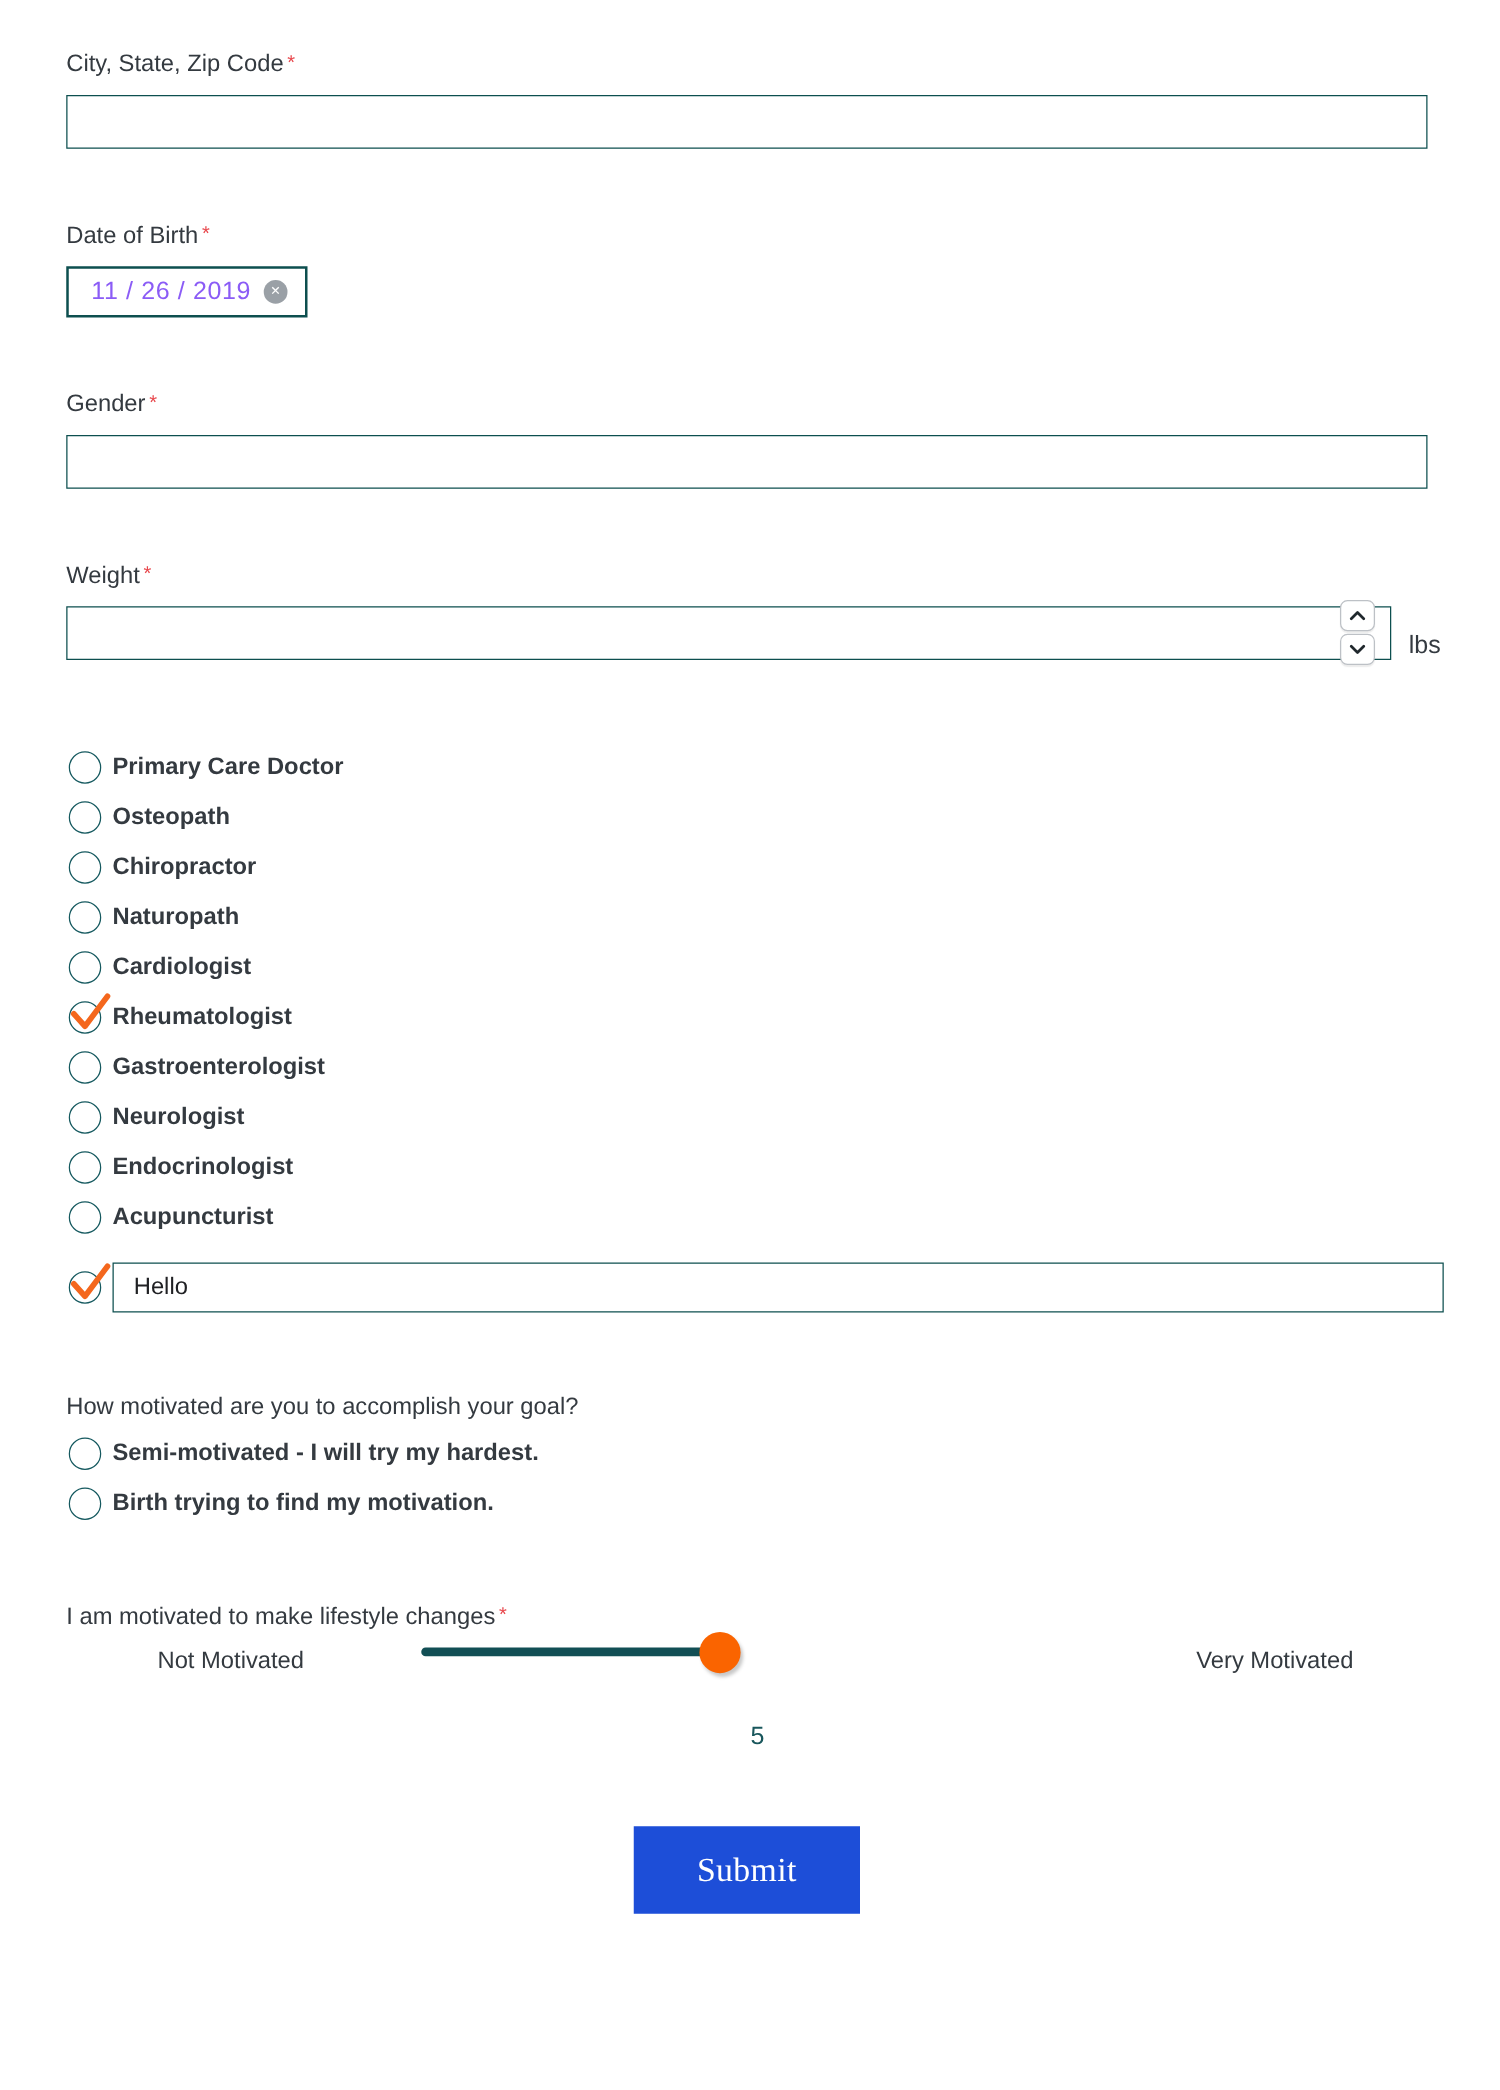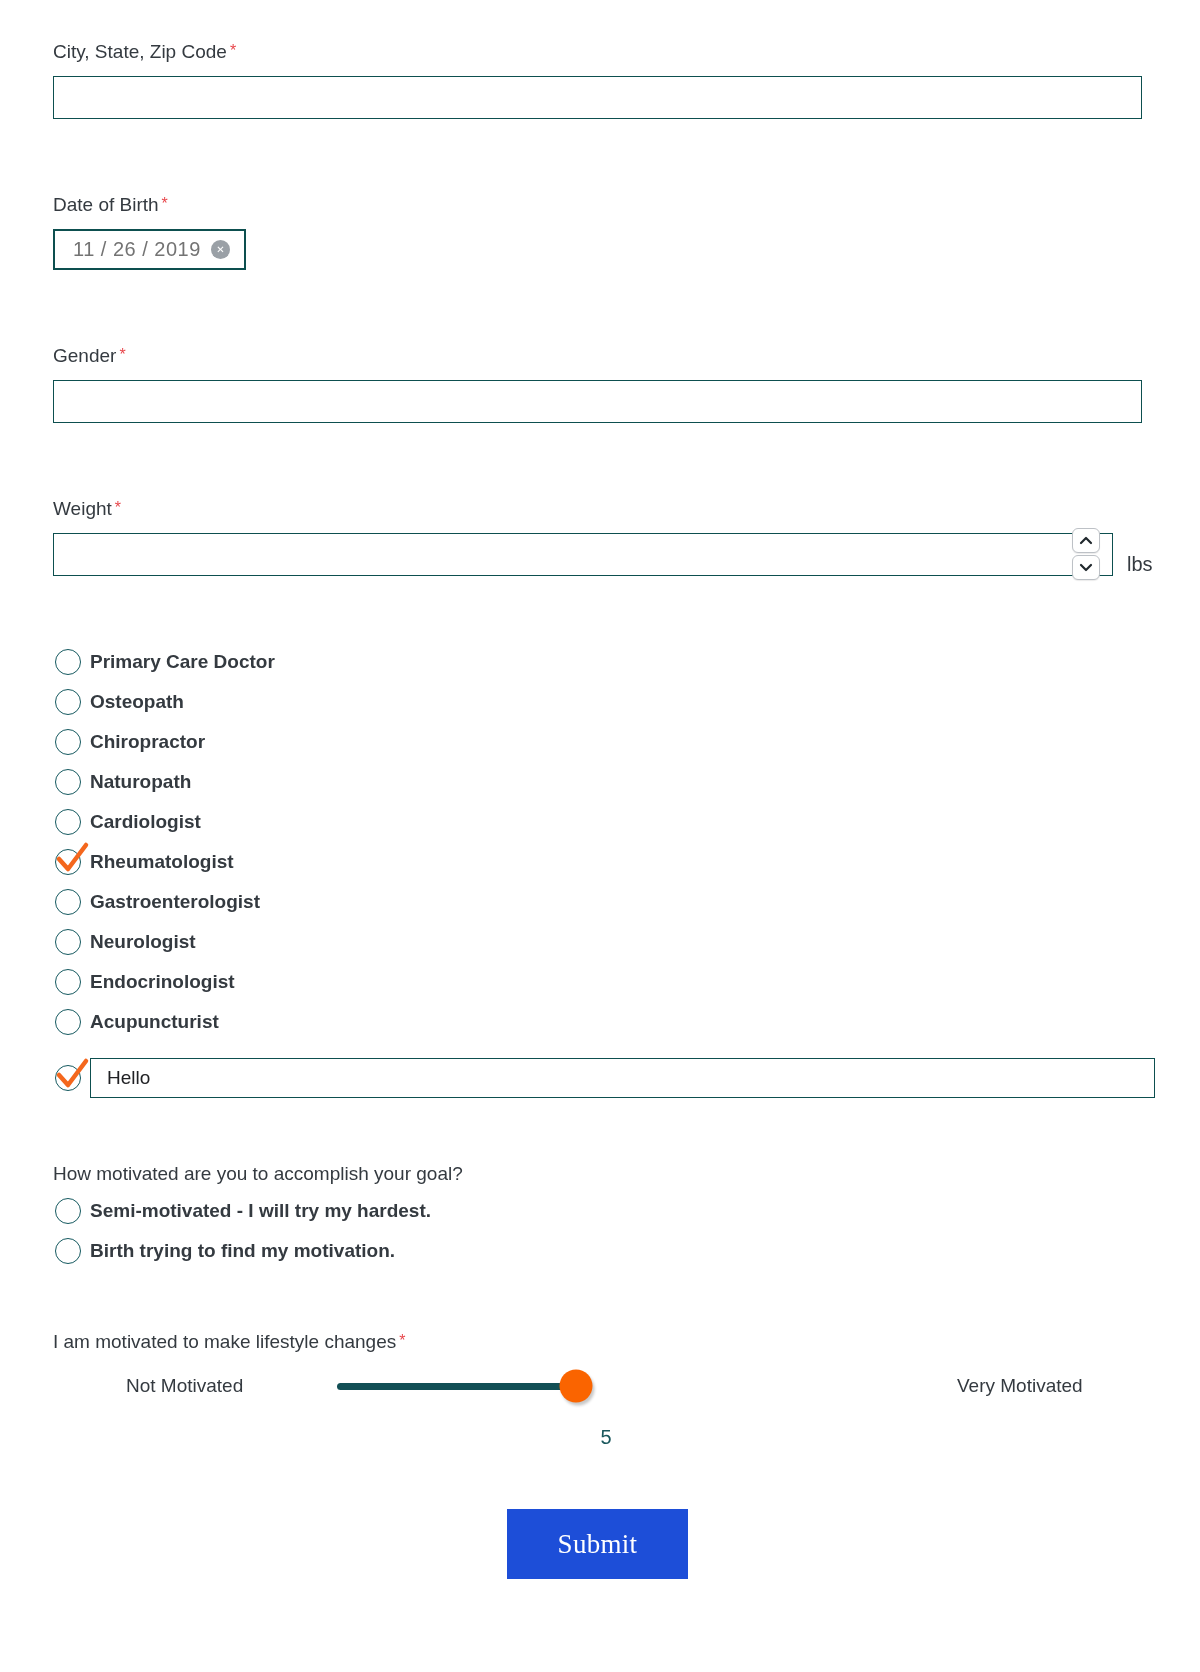--- a/index.html
+++ b/index.html
@@ -3,33 +3,33 @@
 <meta charset="utf-8">
 <style>
   * { margin:0; padding:0; box-sizing:border-box; }
   html,body { background:#fff; }
   body {
     width:1200px; min-height:1672px; margin:0 auto;
     padding:40px 58px 46px 53px;
     font-family:"Liberation Sans","DejaVu Sans",sans-serif;
     color:#343a40; font-size:19px;
   }
-  .field { margin-bottom:74px; }
+  .field { margin-bottom:58px; }
   .lbl { display:block; height:22px; line-height:22px; margin-bottom:14px; font-size:19px; color:#343a40; }
   .req { color:#e8474c; font-size:16px; vertical-align:2px; margin-left:3px; }
   .txt-input {
     width:100%; height:43px; border:1px solid #0d4f4f; background:#fff;
     font-family:inherit; font-size:19px; color:#202124; padding:0 14px; outline:none; border-radius:0;
   }
   
   .date-box {
     display:inline-flex; align-items:center; gap:10px; height:41px;
     border:2px solid #0d4f4f; padding:0 14px 0 18px; background:#fff;
   }
-  .date-text { font-size:20px; color:#737373; letter-spacing:.5px; }
+  .date-text { font-size:20px; color:#8b5cf6; letter-spacing:.5px; }
   .clear {
     width:19px; height:19px; border-radius:50%; background:#9aa0a6; cursor:pointer;
     display:inline-flex; align-items:center; justify-content:center; flex:0 0 auto;
   }
   .clear span { color:#fff; font-size:10px; line-height:1; font-weight:bold; }
   
   .weight-row { display:flex; align-items:center; }
   .weight-wrap { position:relative; flex:0 0 1060px; }
   .stepper { position:absolute; right:13px; top:-5px; display:flex; flex-direction:column; gap:2px; }
   .step-btn {
@@ -44,21 +44,21 @@
   .radio { position:relative; width:26px; height:26px; flex:0 0 26px; margin-left:2px; cursor:pointer; }
   .radio .ring { position:absolute; inset:0; border:1px solid #15595f; border-radius:50%; background:#fff; }
   .radio svg.check { position:absolute; left:0; top:-7px; width:34px; height:32px; overflow:visible; }
   .opt-label { margin-left:9px; font-size:19px; color:#343a40;font-weight:bold; }
   .other-row { display:flex; align-items:center; margin-top:14px; height:44px;justify-content:space-between; }
   .other-input-wrap { flex:1; margin-left:9px; }
   .other-input { width:calc(100% + 13px); height:40px; border:1px solid #0d4f4f; font-family:inherit; font-size:19px; color:#202124; padding:0 16px; outline:none; }
   .sec-gap { margin-top:63px; }
   
   .slider-section { margin-top:59px; }
-  .slider-row { display:flex; align-items:center; margin-top:14px; height:40px; }
+  .slider-row { display:flex; align-items:flex-start; margin-top:14px; height:40px; }
   .min-label { margin-left:73px; width:127px; font-size:19px; color:#343a40; }
   .track {
     position:relative; width:538px; margin-left:84px; height:7px; border-radius:4px; background:transparent; cursor:pointer;
   }
   .track-fill { position:absolute; left:0; top:0; bottom:0; width:44.4%; background:#124f55; border-radius:4px; }
   .thumb {
     position:absolute; left:44.4%; top:50%; transform:translate(-50%,-50%);
     width:33px; height:33px; border-radius:50%; background:#fa6400;
     box-shadow:2px 3px 3px rgba(0,0,0,.22); cursor:pointer;
   }

